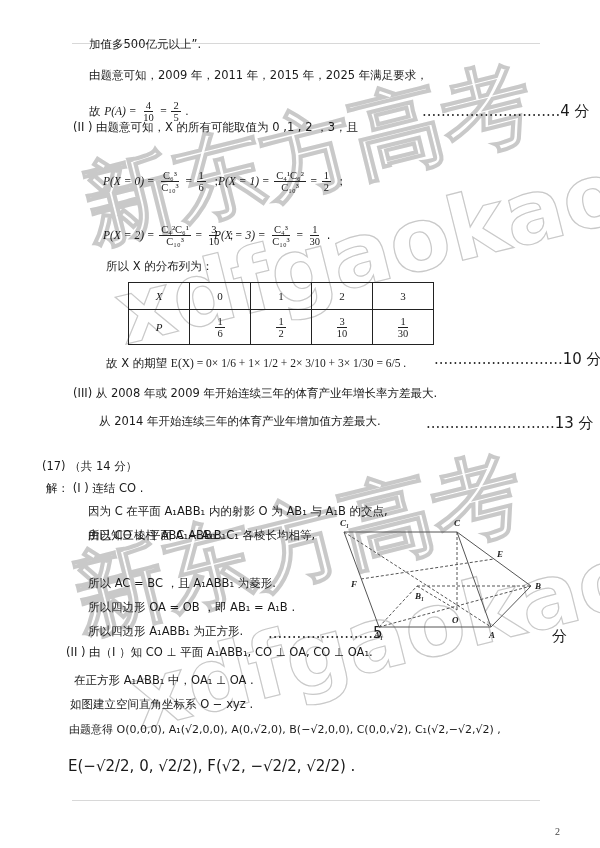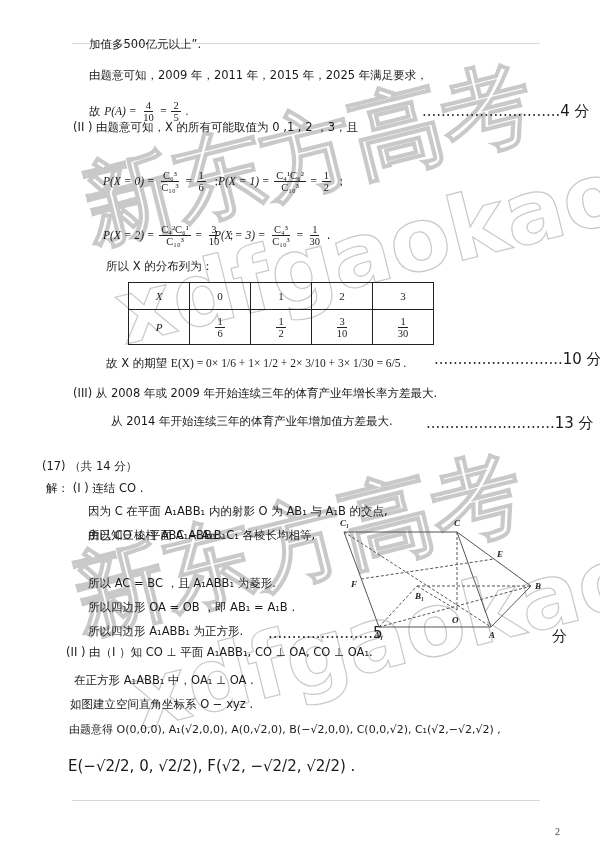--- a/index.html
+++ b/index.html
@@ -153,21 +153,21 @@
   <span class="mu">E(X) = 0× 1/6 + 1× 1/2 + 2× 3/10 + 3× 1/30 = 6/5 .</span>
 </div>
 <div class="score" style="left:434px; top:350px;">
   <span class="dots">...........................</span><span>10 分</span>
 </div>
 
 <div class="line" style="left:73px; top:385px;">
   <span>(III)</span>
   <span>从 2008 年或 2009 年开始连续三年的体育产业年增长率方差最大.</span>
 </div>
-<div class="line" style="left:99px; top:413px;margin-left:12px;">从 2014 年开始连续三年的体育产业年增加值方差最大.</div>
+<div class="line" style="left:99px; top:413px;">从 2014 年开始连续三年的体育产业年增加值方差最大.</div>
 <div class="score" style="left:426px; top:414px;">
   <span class="dots">...........................</span><span>13 分</span>
 </div>
 
 <div class="line" style="left:42px; top:458px;text-align:center;">(17) （共 14 分）</div>
 <div class="line" style="left:46px; top:480px;">
   <span>解：</span>
   <span>(I )</span>
   <span>连结 CO .</span>
 </div>

